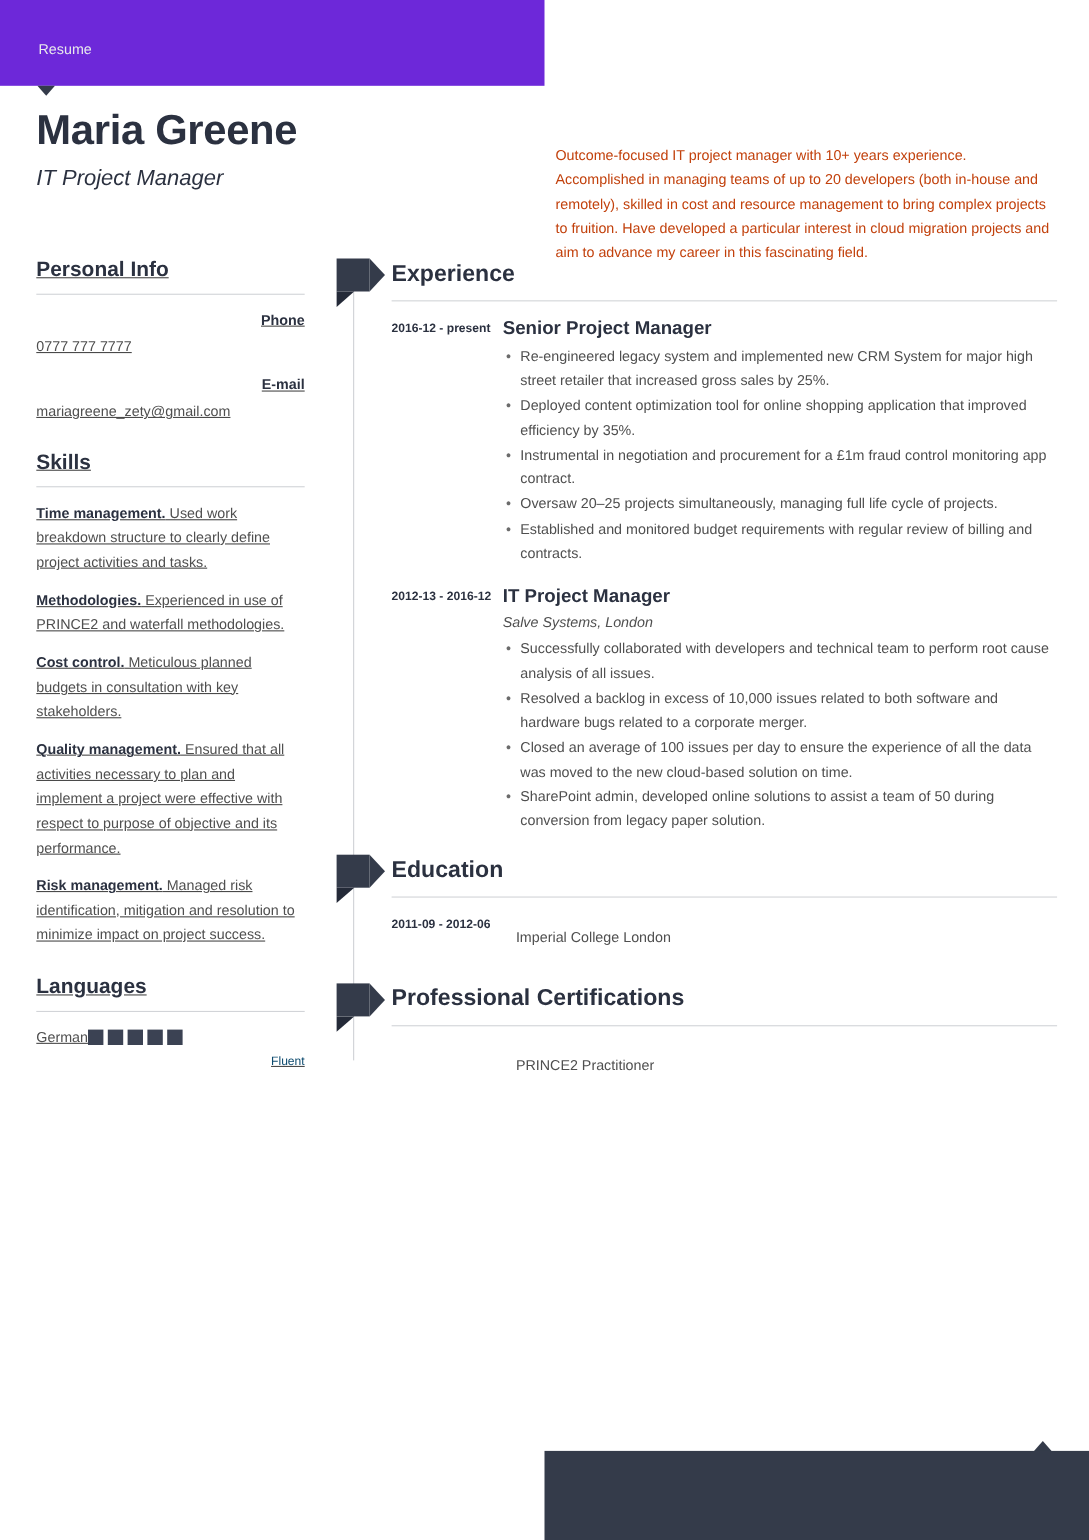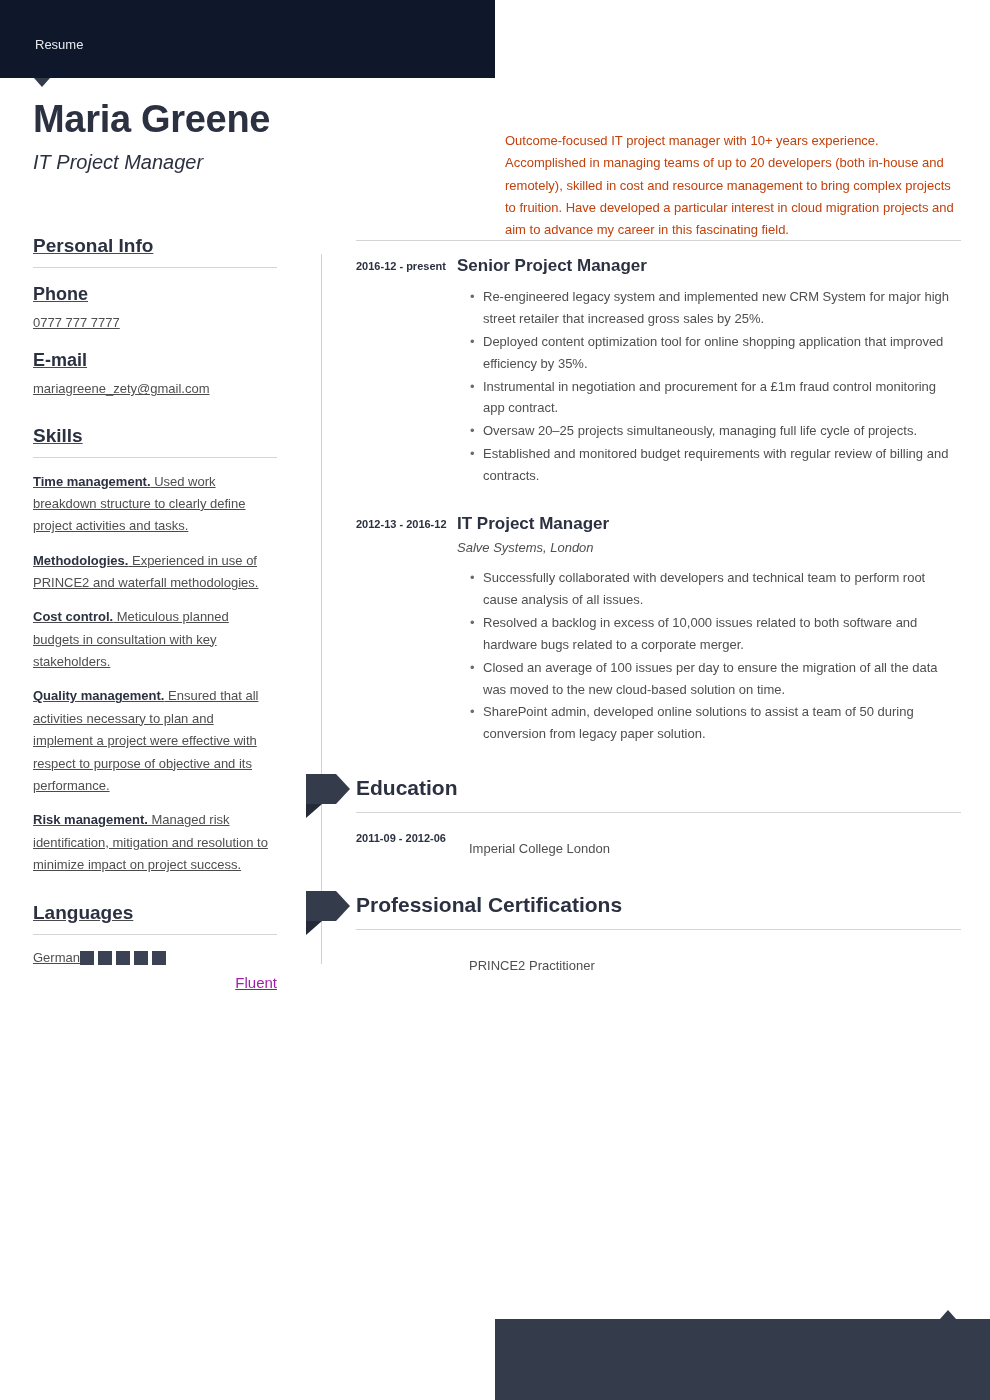--- a/index.html
+++ b/index.html
@@ -16,21 +16,21 @@
     overflow: hidden;
   }
 
   
   #topbar {
     position: absolute;
     left: 0;
     top: 0;
     width: 495px;
     height: 78px;
-    background: #0f172a;
+    background: #6d28d9;
   }
   #topbar-label {
     position: absolute;
     left: 35px;
     top: 38px;
     font-size: 13px;
     color: #e8e9ec;
     line-height: 1;
   }
   #topbar-notch {
@@ -95,25 +95,26 @@
     margin: 0 0 9px 0;
     line-height: 1.2;
   }
   .side-rule {
     height: 1px;
     background: #d2d4d8;
     width: 100%;
     margin-bottom: 13px;
   }
   .contact-label {
-    font-size: 18px;
+    font-size: 13px;
     font-weight: bold;
     color: #2b3140;
     margin-bottom: 5px;
     line-height: 1.5;
+    text-align: right;
   }
   .contact-value {
     font-size: 13px;
     color: #4f4f4f;
     margin-bottom: 15px;
     line-height: 1.5;
     word-break: break-word;
   }
   .skill-item {
     font-size: 13px;
@@ -136,22 +137,22 @@
     color: #4f4f4f;
     line-height: 1.5;
   }
   .lang-dots { display: flex; gap: 4px; }
   .lang-dot {
     width: 14px;
     height: 14px;
     background: #3b4253;
   }
   .lang-level {
-    font-size: 15px;
-    color: #a21caf;
+    font-size: 11px;
+    color: #0c4a6e;
     text-align: right;
     margin-top: 4px;
     line-height: 1.5;
   }
 
   
   #main-col {
     position: absolute;
     left: 306px;
     top: 232px;
@@ -251,21 +252,21 @@
     margin: 0 0 4px 0;
     line-height: 1.5;
   }
   .entry-plain {
     font-size: 13px;
     color: #4f4f4f;
     margin: 12px;
     line-height: 1.6;
   }
   ul.bullets {
-    margin: 10px;
+    margin: 0;
     padding: 0;
     list-style: none;
   }
   ul.bullets li {
     position: relative;
     padding-left: 16px;
     font-size: 13px;
     line-height: 1.68;
     color: #4f4f4f;
     margin-bottom: 1px;
@@ -353,20 +354,28 @@
     </div>
     <div class="lang-level">Fluent</div>
   </div>
 
 </div>
 
 <div id="main-col">
   <div id="timeline"></div>
 
   <div class="main-section">
+    <div class="sec-head-row">
+      <span class="flag">
+        <span class="flag-body"></span>
+          <span class="flag-point"></span>
+          <span class="flag-fold"></span>
+      </span>
+      <h2 class="sec-title">Experience</h2>
+    </div>
     <div class="sec-rule"></div>
 
     <div class="entry">
       <div class="entry-date">2016-12 - present</div>
       <div class="entry-body">
         <div class="entry-title">Senior Project Manager</div>
         <ul class="bullets">
           <li>Re-engineered legacy system and implemented new CRM System for major high street retailer that increased gross sales by 25%.</li>
           <li>Deployed content optimization tool for online shopping application that improved efficiency by 35%.</li>
           <li>Instrumental in negotiation and procurement for a £1m fraud control monitoring app contract.</li>
@@ -377,21 +386,21 @@
     </div>
 
     <div class="entry">
       <div class="entry-date">2012-13 - 2016-12</div>
       <div class="entry-body">
         <div class="entry-title">IT Project Manager</div>
         <div class="entry-sub">Salve Systems, London</div>
         <ul class="bullets">
           <li>Successfully collaborated with developers and technical team to perform root cause analysis of all issues.</li>
           <li>Resolved a backlog in excess of 10,000 issues related to both software and hardware bugs related to a corporate merger.</li>
-          <li>Closed an average of 100 issues per day to ensure the migration of all the data was moved to the new cloud-based solution on time.</li>
+          <li>Closed an average of 100 issues per day to ensure the experience of all the data was moved to the new cloud-based solution on time.</li>
           <li>SharePoint admin, developed online solutions to assist a team of 50 during conversion from legacy paper solution.</li>
         </ul>
       </div>
     </div>
   </div>
 
   <div class="main-section">
     <div class="sec-head-row">
       <span class="flag">
         <span class="flag-body"></span>

